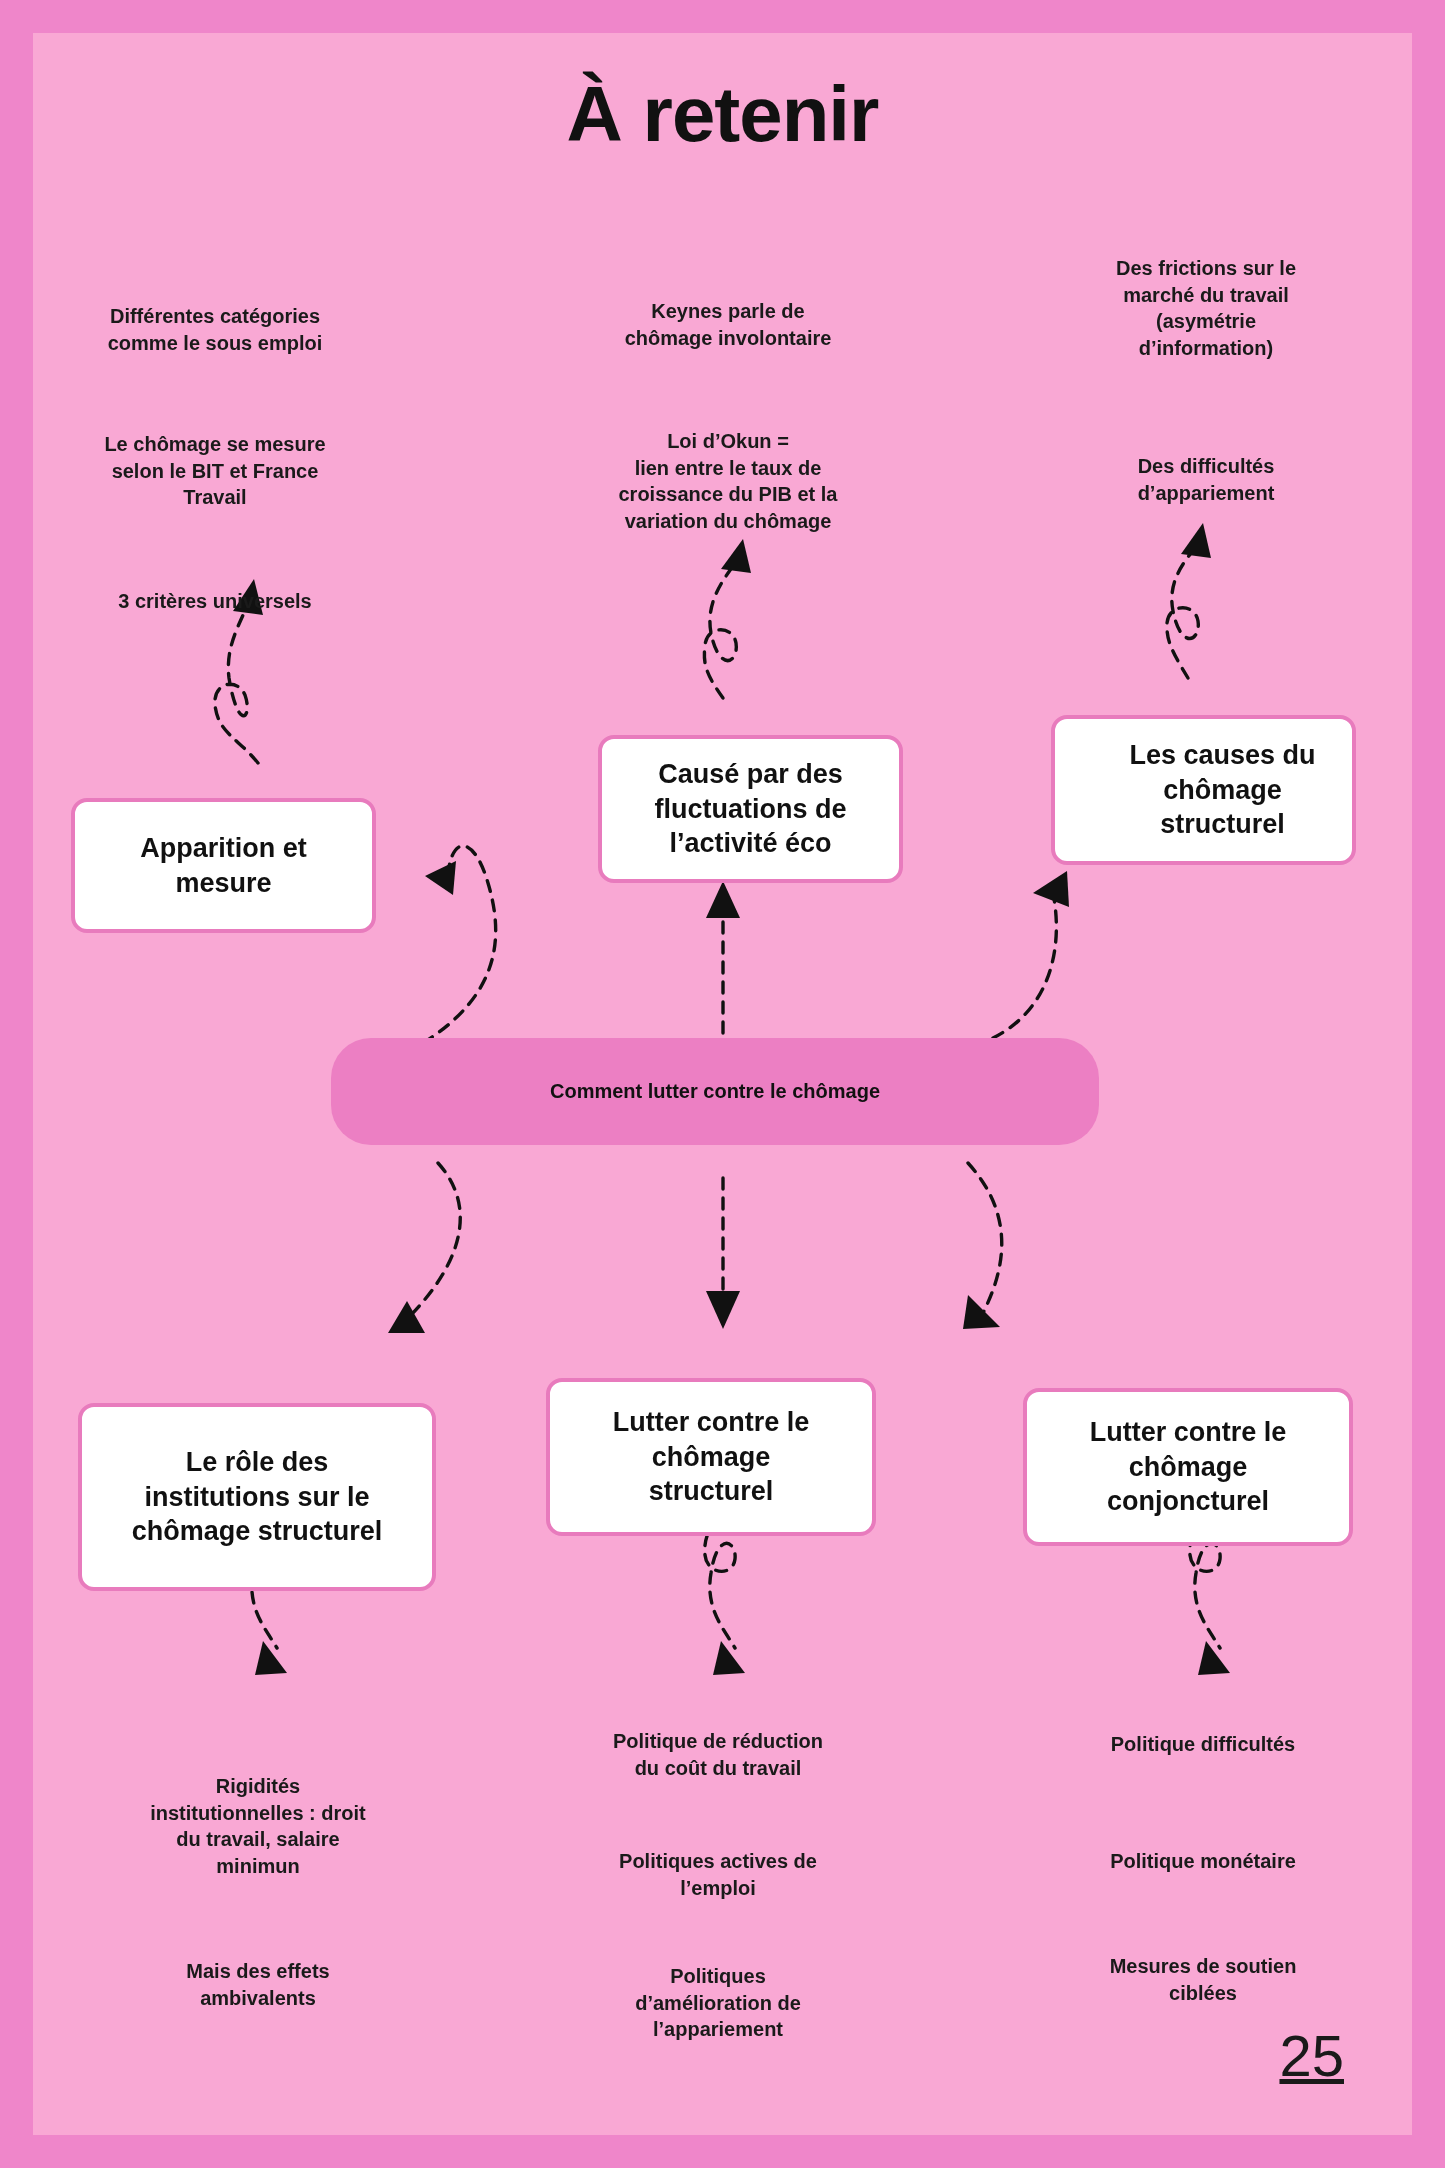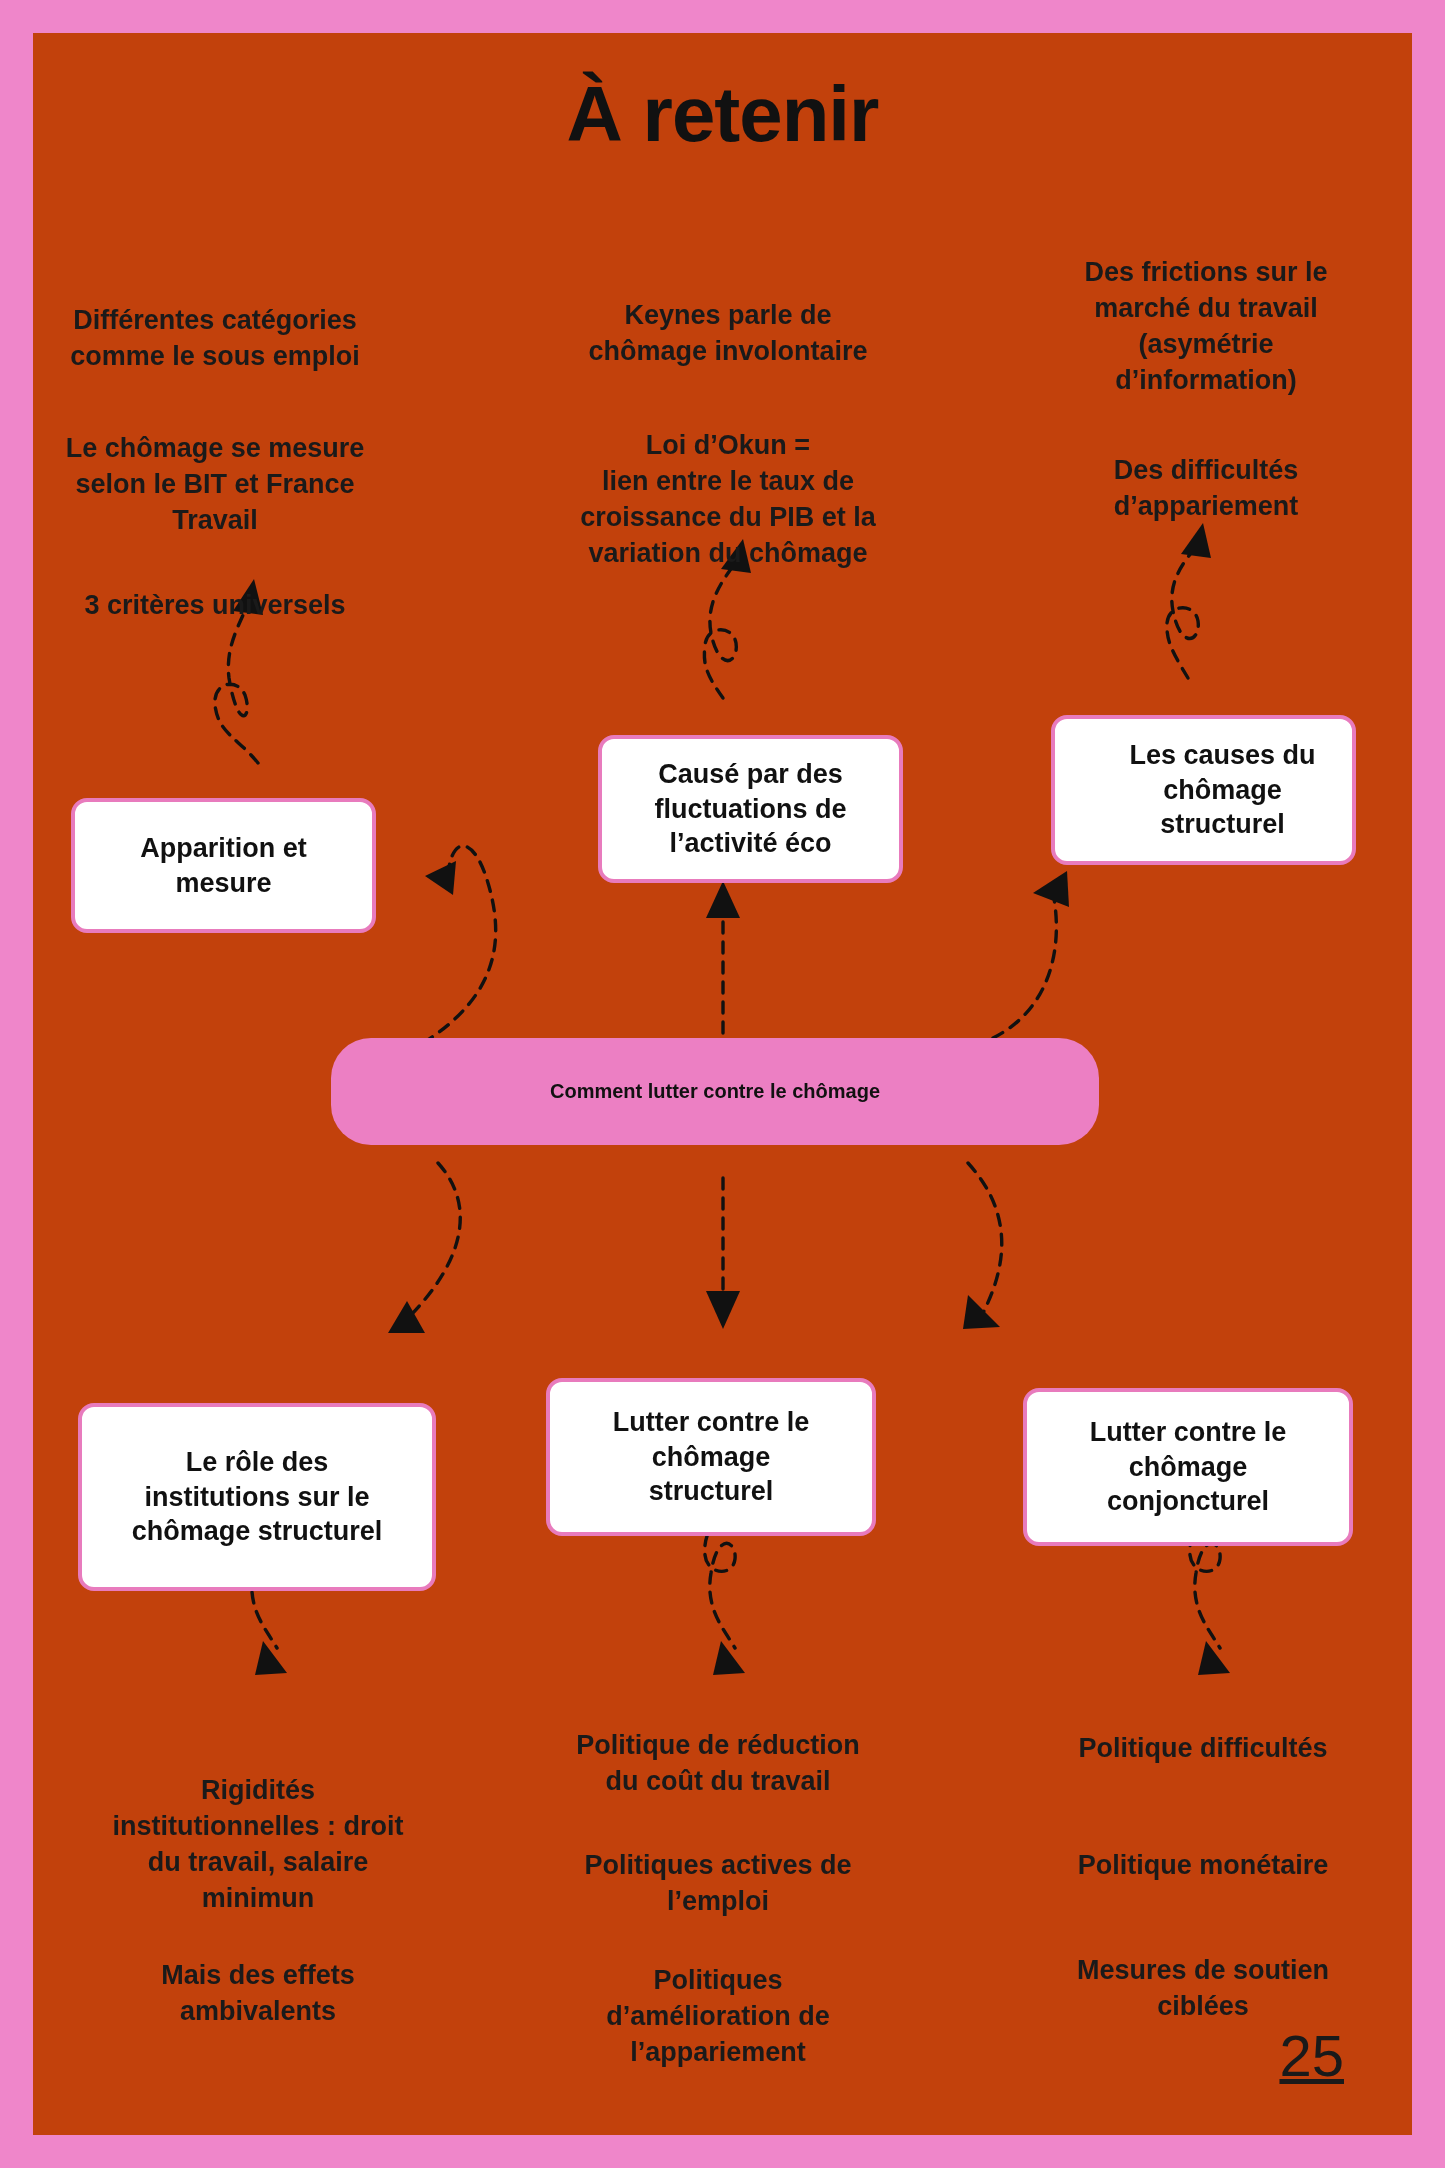--- a/index.html
+++ b/index.html
@@ -11,21 +11,21 @@
     font-family: "Liberation Sans", sans-serif;
     overflow: hidden;
   }
 
   #page {
     position: absolute;
     left: 33px;
     top: 33px;
     width: 1379px;
     height: 2102px;
-    background: #c2410c;
+    background: #f9a8d4;
   }
 
   #canvas {
     position: absolute;
     inset: 0;
   }
 
   
   .title {
     position: absolute;
@@ -36,21 +36,21 @@
     font-size: 78px;
     font-weight: 800;
     letter-spacing: -1px;
     color: #111111;
   }
 
   
   .note {
     position: absolute;
     text-align: center;
-    font-size: 27px;
+    font-size: 20px;
     font-weight: 700;
     line-height: 1.33;
     color: #1a1a1a;
     white-space: pre-line;
   }
 
   
   .box {
     position: absolute;
     display: flex;

